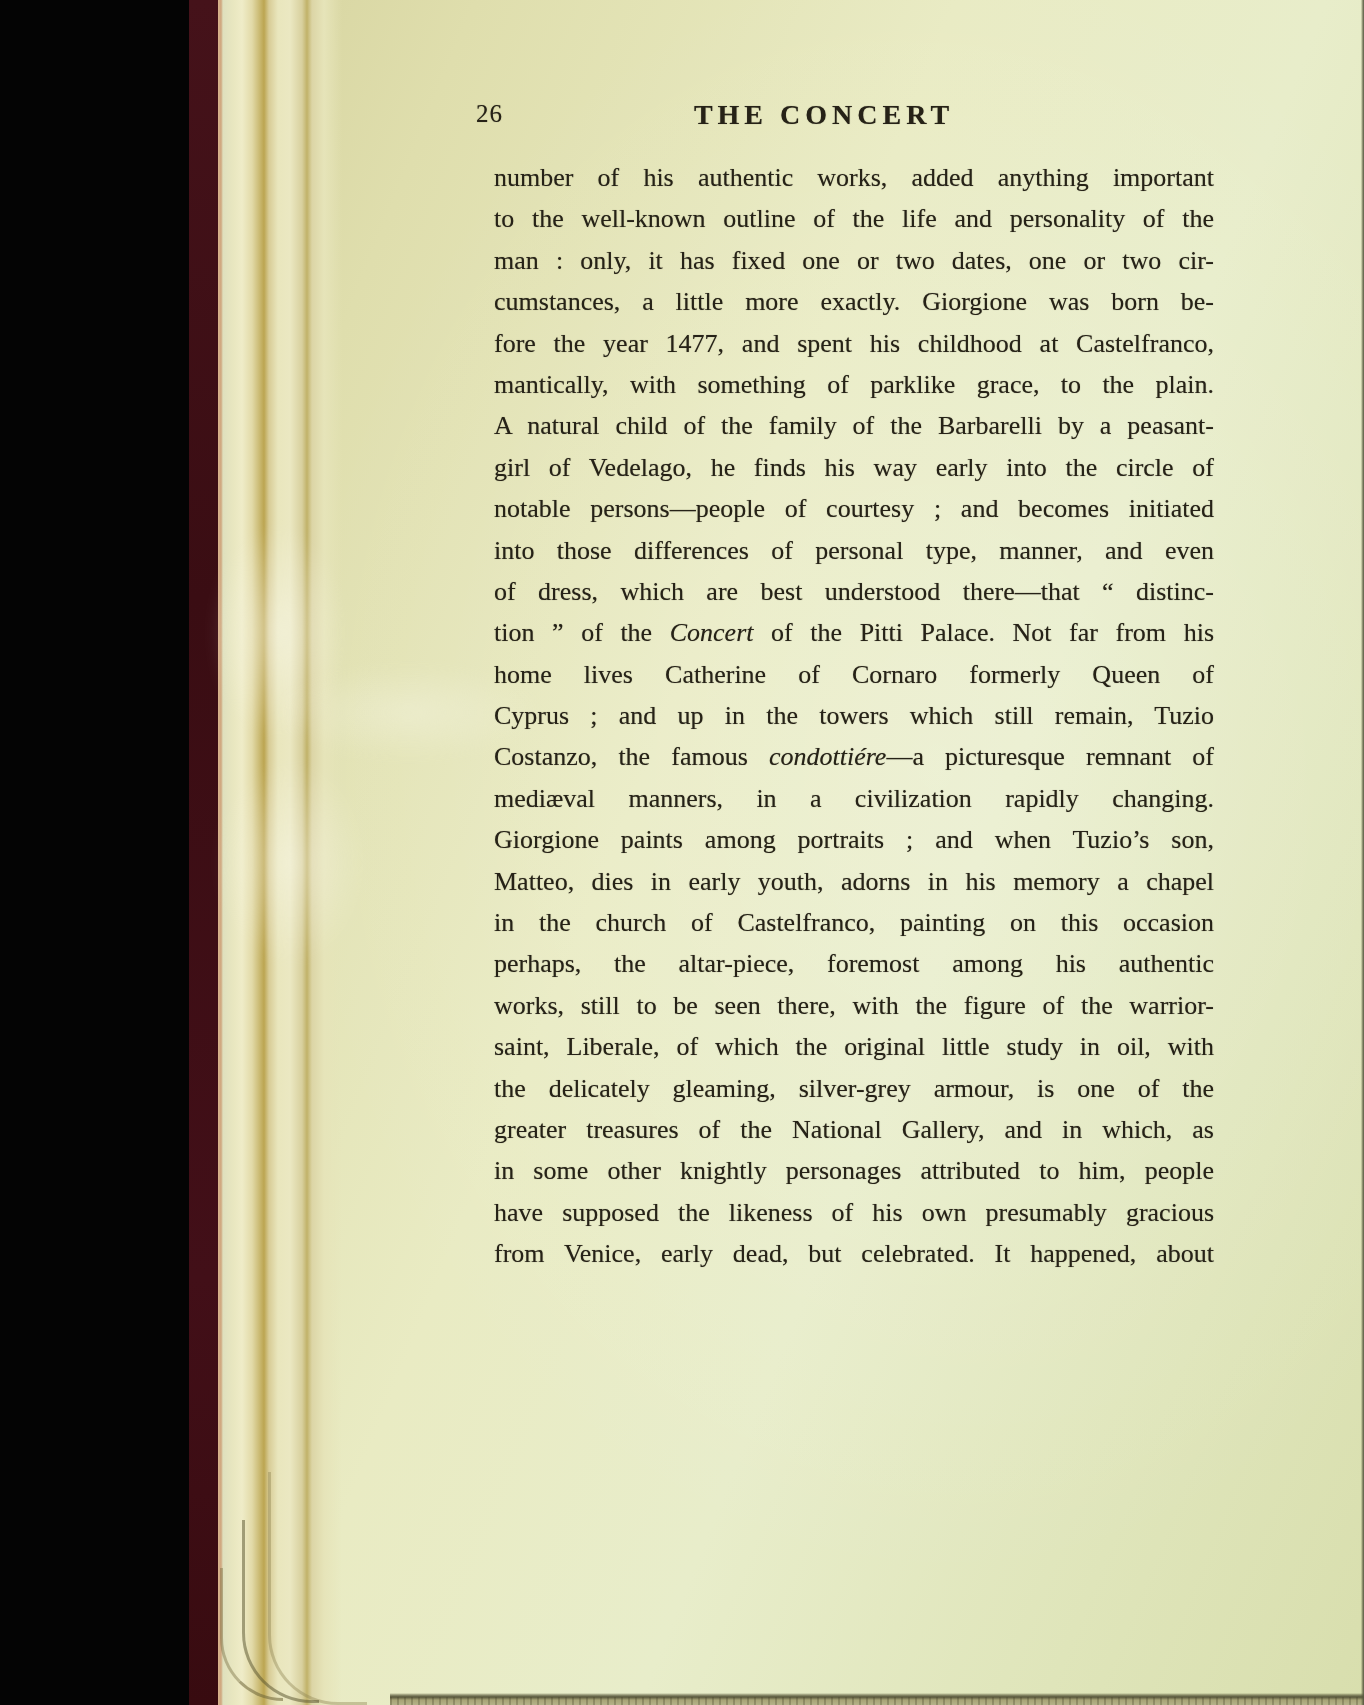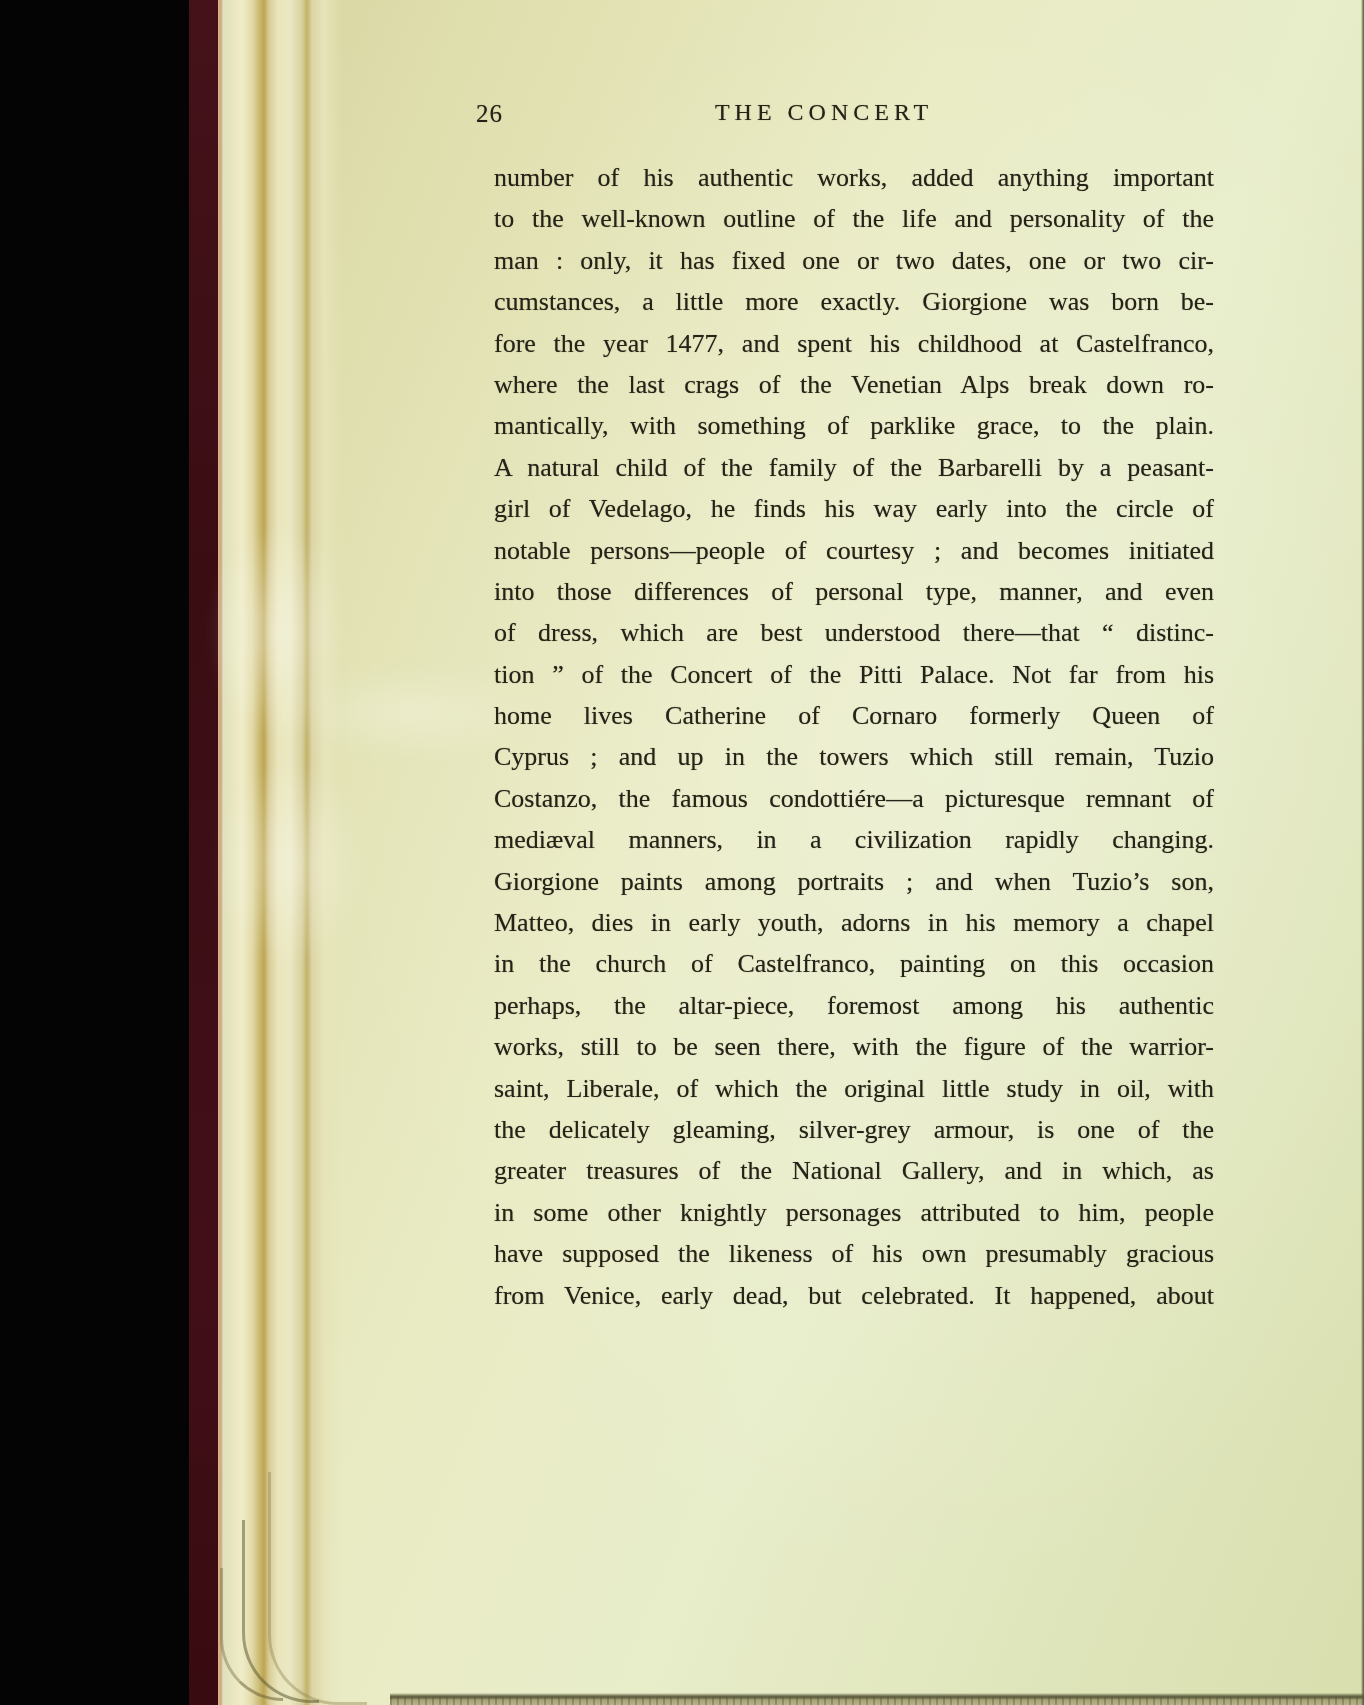--- a/index.html
+++ b/index.html
@@ -69,29 +69,29 @@
   .content {
     position:absolute; left:252px; top:98px; width:744px;
     color:#262217;
     text-shadow:0 0 1px rgba(40,38,25,.45);
   }
   .page-header { position:relative; height:36px; font-size:25px; }
   .pagenum { position:absolute; left:6px; top:2px; letter-spacing:1px; }
   .running {
     position:absolute; left:50%; top:1px;
     transform:translateX(calc(-50% - 18px));
-    font-weight:normal; font-size:24px; letter-spacing:5px;
+    font-weight:bold; font-size:28px; letter-spacing:5px;
   }
   .body { margin-top:23px; font-size:26px;margin-left:24px; }
   .line {
     height:41.4px; line-height:41.4px;
     text-align:justify; text-align-last:justify;
     overflow:visible;
   }
-  .it { }
+  .it { font-style:italic; }
 </style>
 </head>
 <body>
 
 <div class="cover"></div>
 
 <div class="page">
   <div class="edges-left"></div>
   <div class="smudge s1"></div>
   <div class="smudge s2"></div>
@@ -101,21 +101,20 @@
     <div class="page-header">
       <span class="pagenum">26</span>
       <span class="running">THE CONCERT</span>
     </div>
     <div class="body">
         <div class="line"><span>number of his authentic works, added anything important</span></div>
         <div class="line"><span>to the well-known outline of the life and personality of the</span></div>
         <div class="line"><span>man : only, it has fixed one or two dates, one or two cir-</span></div>
         <div class="line"><span>cumstances, a little more exactly.  Giorgione was born be-</span></div>
         <div class="line"><span>fore the year 1477, and spent his childhood at Castelfranco,</span></div>
-        <div class="line"><span>where the last crags of the Venetian Alps break down ro-</span></div>
         <div class="line"><span>mantically, with something of parklike grace, to the plain.</span></div>
         <div class="line"><span>A natural child of the family of the Barbarelli by a peasant-</span></div>
         <div class="line"><span>girl of Vedelago, he finds his way early into the circle of</span></div>
         <div class="line"><span>notable persons—people of courtesy ; and becomes initiated</span></div>
         <div class="line"><span>into those differences of personal type, manner, and even</span></div>
         <div class="line"><span>of dress, which are best understood there—that “ distinc-</span></div>
         <div class="line"><span>tion ” of the </span><span class="it">Concert</span><span> of the Pitti Palace.  Not far from his</span></div>
         <div class="line"><span>home lives Catherine of Cornaro formerly Queen of</span></div>
         <div class="line"><span>Cyprus ; and up in the towers which still remain, Tuzio</span></div>
         <div class="line"><span>Costanzo, the famous </span><span class="it">condottiére</span><span>—a picturesque remnant of</span></div>

